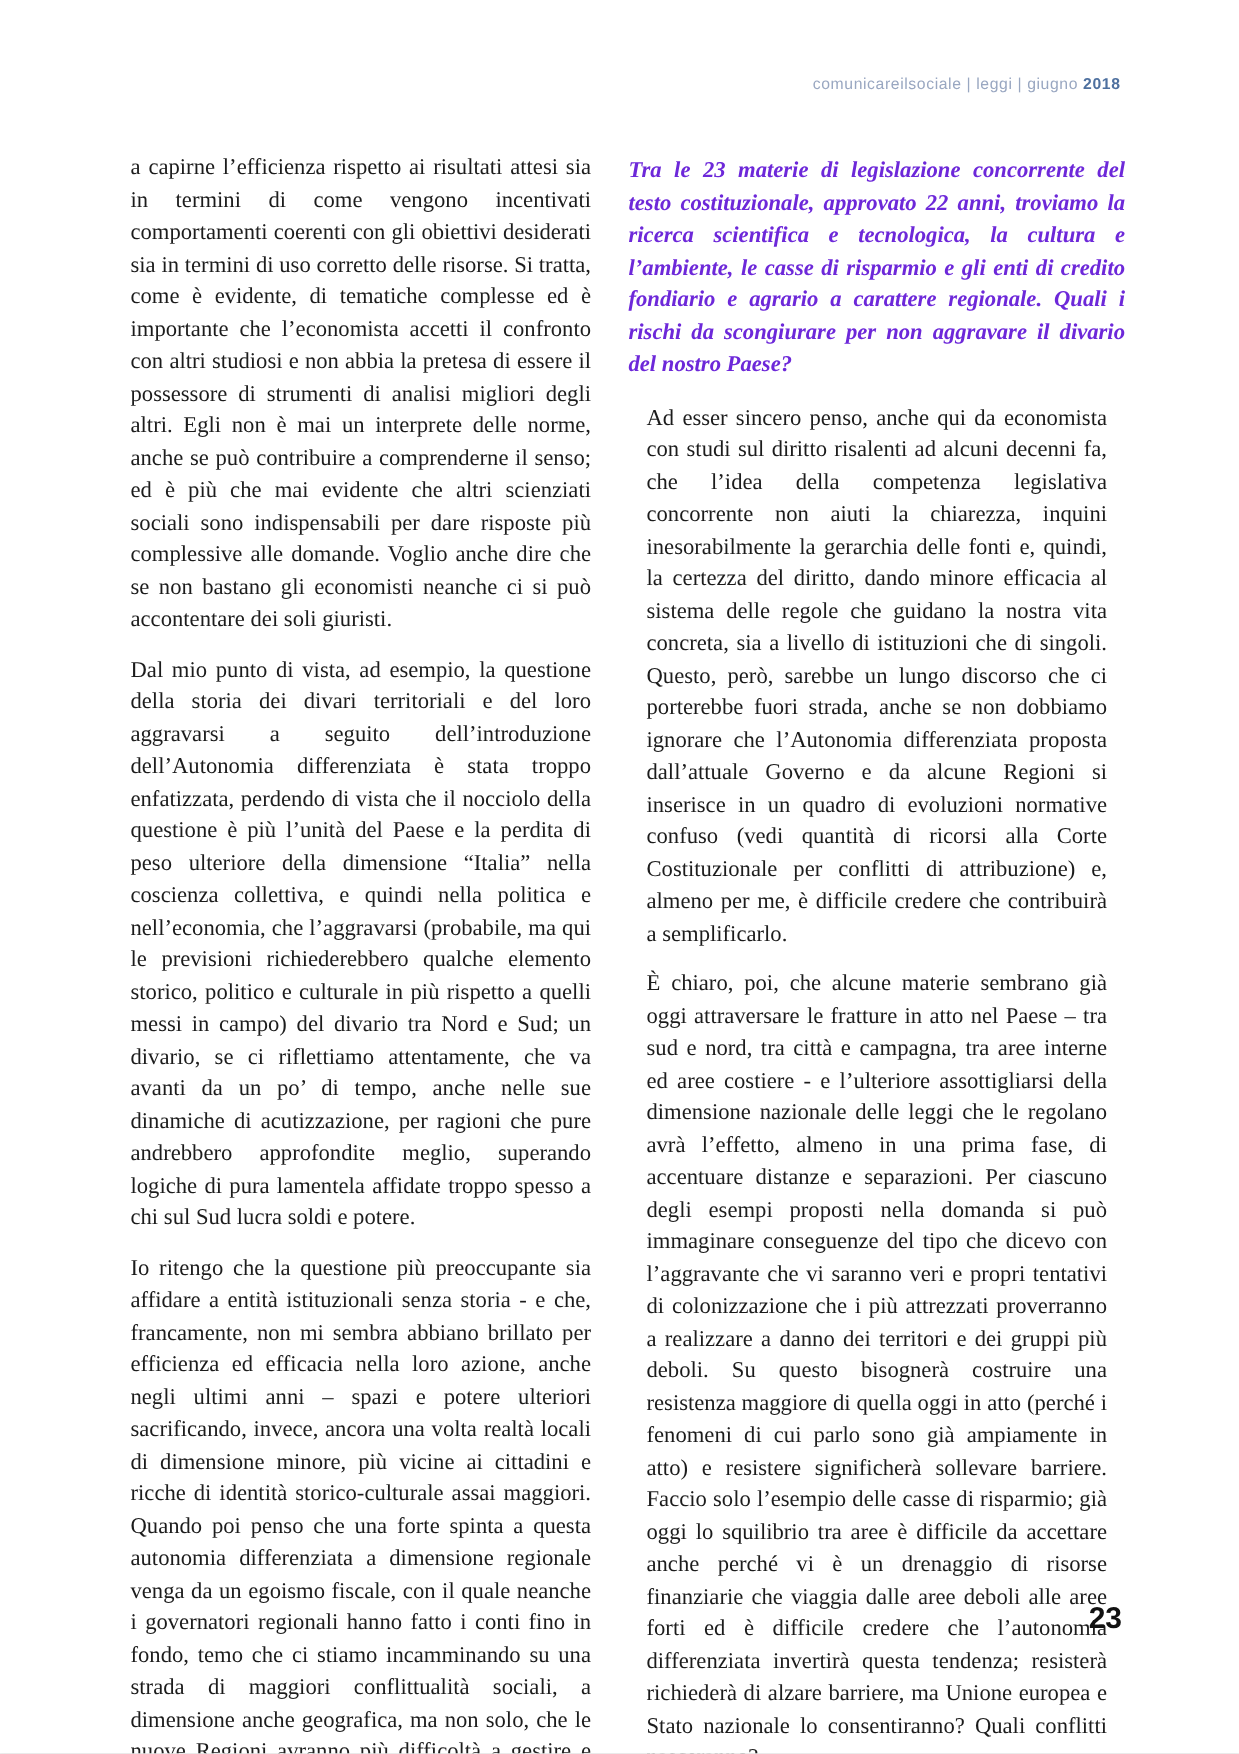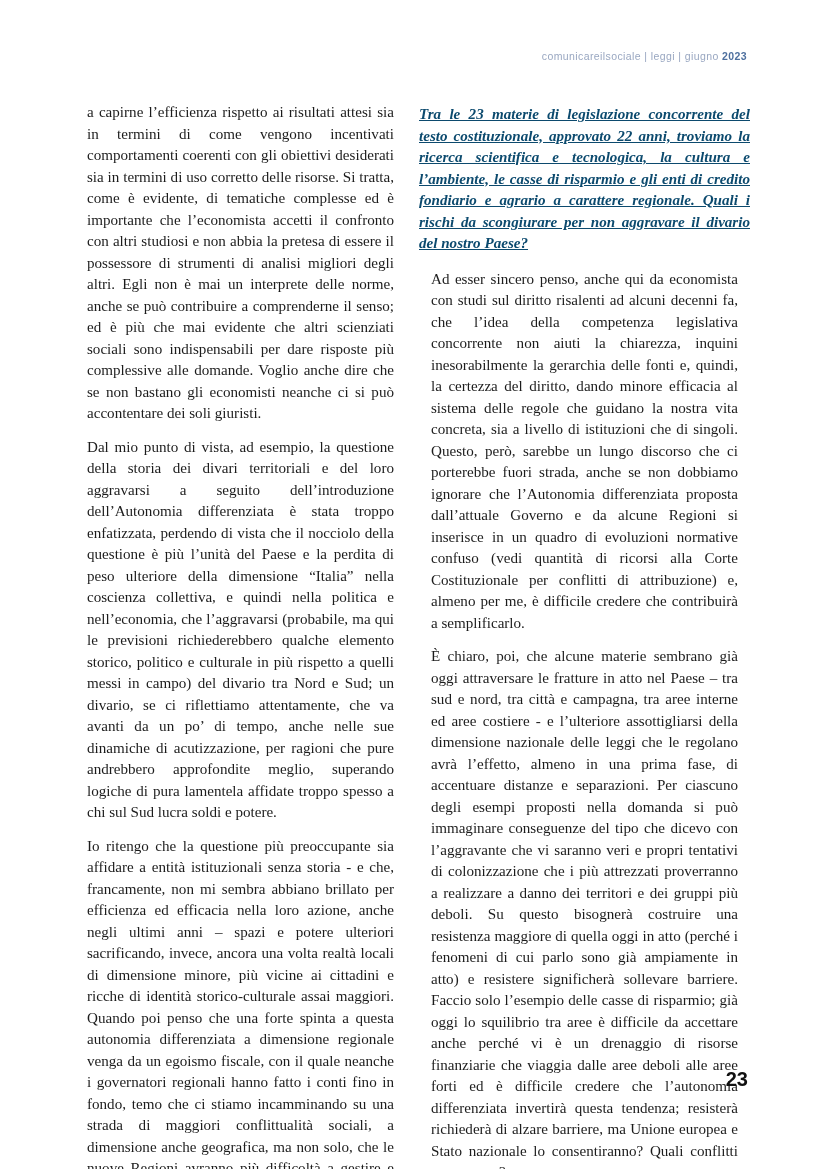--- a/index.html
+++ b/index.html
@@ -42,42 +42,41 @@
     font-size: 15.1px;
     line-height: 21.5px;
     color: #1c1c1c;
     hyphens: auto;
     -webkit-hyphens: auto;
   }
   .col p { margin: 12px; }
   .question {
     font-weight: bold;
     font-style: italic;
-    color: #0c4a6e;
+    color: #6d28d9;
     margin: 14px 0 !important;
-    text-decoration: underline;
   }
   .page-number {
     position: absolute;
     top: 1068px;
     right: 78px;
     font-family: "Liberation Sans", sans-serif;
     font-weight: bold;
     font-size: 20px;
     color: #111111;
   }
 </style>
 </head>
 <body>
 
 <div class="page">
 
   <div class="page-header">
     <span>comunicareilsociale | leggi | giugno</span>
-    <span class="year">2023</span>
+    <span class="year">2018</span>
   </div>
 
   <div class="columns">
 
     <div class="col">
       <p>a capirne l’efficienza rispetto ai risultati attesi sia in termini di come vengono incentivati comportamenti coerenti con gli obiettivi desiderati sia in termini di uso corretto delle risorse. Si tratta, come è evidente, di tematiche complesse ed è importante che l’economista accetti il confronto con altri studiosi e non abbia la pretesa di essere il possessore di strumenti di analisi migliori degli altri. Egli non è mai un interprete delle norme, anche se può contribuire a comprenderne il senso; ed è più che mai evidente che altri scienziati sociali sono indispensabili per dare risposte più complessive alle domande. Voglio anche dire che se non bastano gli economisti neanche ci si può accontentare dei soli giuristi.</p>
       <p>Dal mio punto di vista, ad esempio, la questione della storia dei divari territoriali e del loro aggravarsi a seguito dell’introduzione dell’Autonomia differenziata è stata troppo enfatizzata, perdendo di vista che il nocciolo della questione è più l’unità del Paese e la perdita di peso ulteriore della dimensione “Italia” nella coscienza collettiva, e quindi nella politica e nell’economia, che l’aggravarsi (probabile, ma qui le previsioni richiederebbero qualche elemento storico, politico e culturale in più rispetto a quelli messi in campo) del divario tra Nord e Sud; un divario, se ci riflettiamo attentamente, che va avanti da un po’ di tempo, anche nelle sue dinamiche di acutizzazione, per ragioni che pure andrebbero approfondite meglio, superando logiche di pura lamentela affidate troppo spesso a chi sul Sud lucra soldi e potere.</p>
       <p>Io ritengo che la questione più preoccupante sia affidare a entità istituzionali senza storia - e che, francamente, non mi sembra abbiano brillato per efficienza ed efficacia nella loro azione, anche negli ultimi anni – spazi e potere ulteriori sacrificando, invece, ancora una volta realtà locali di dimensione minore, più vicine ai cittadini e ricche di identità storico-culturale assai maggiori. Quando poi penso che una forte spinta a questa autonomia differenziata a dimensione regionale venga da un egoismo fiscale, con il quale neanche i governatori regionali hanno fatto i conti fino in fondo, temo che ci stiamo incamminando su una strada di maggiori conflittualità sociali, a dimensione anche geografica, ma non solo, che le nuove Regioni avranno più difficoltà a gestire e che lo Stato centrale o osserverà da lontano senza intervenire o finirà per affidarne la soluzione ad azioni scomposte e repressive.</p>
       <p>Poi, se la storia andrà in questa direzione, faremo tutti i conti, al sud come al nord, con nuovi scenari dentro i quali leggere in modo nuovo oppor-</p>
     </div>

